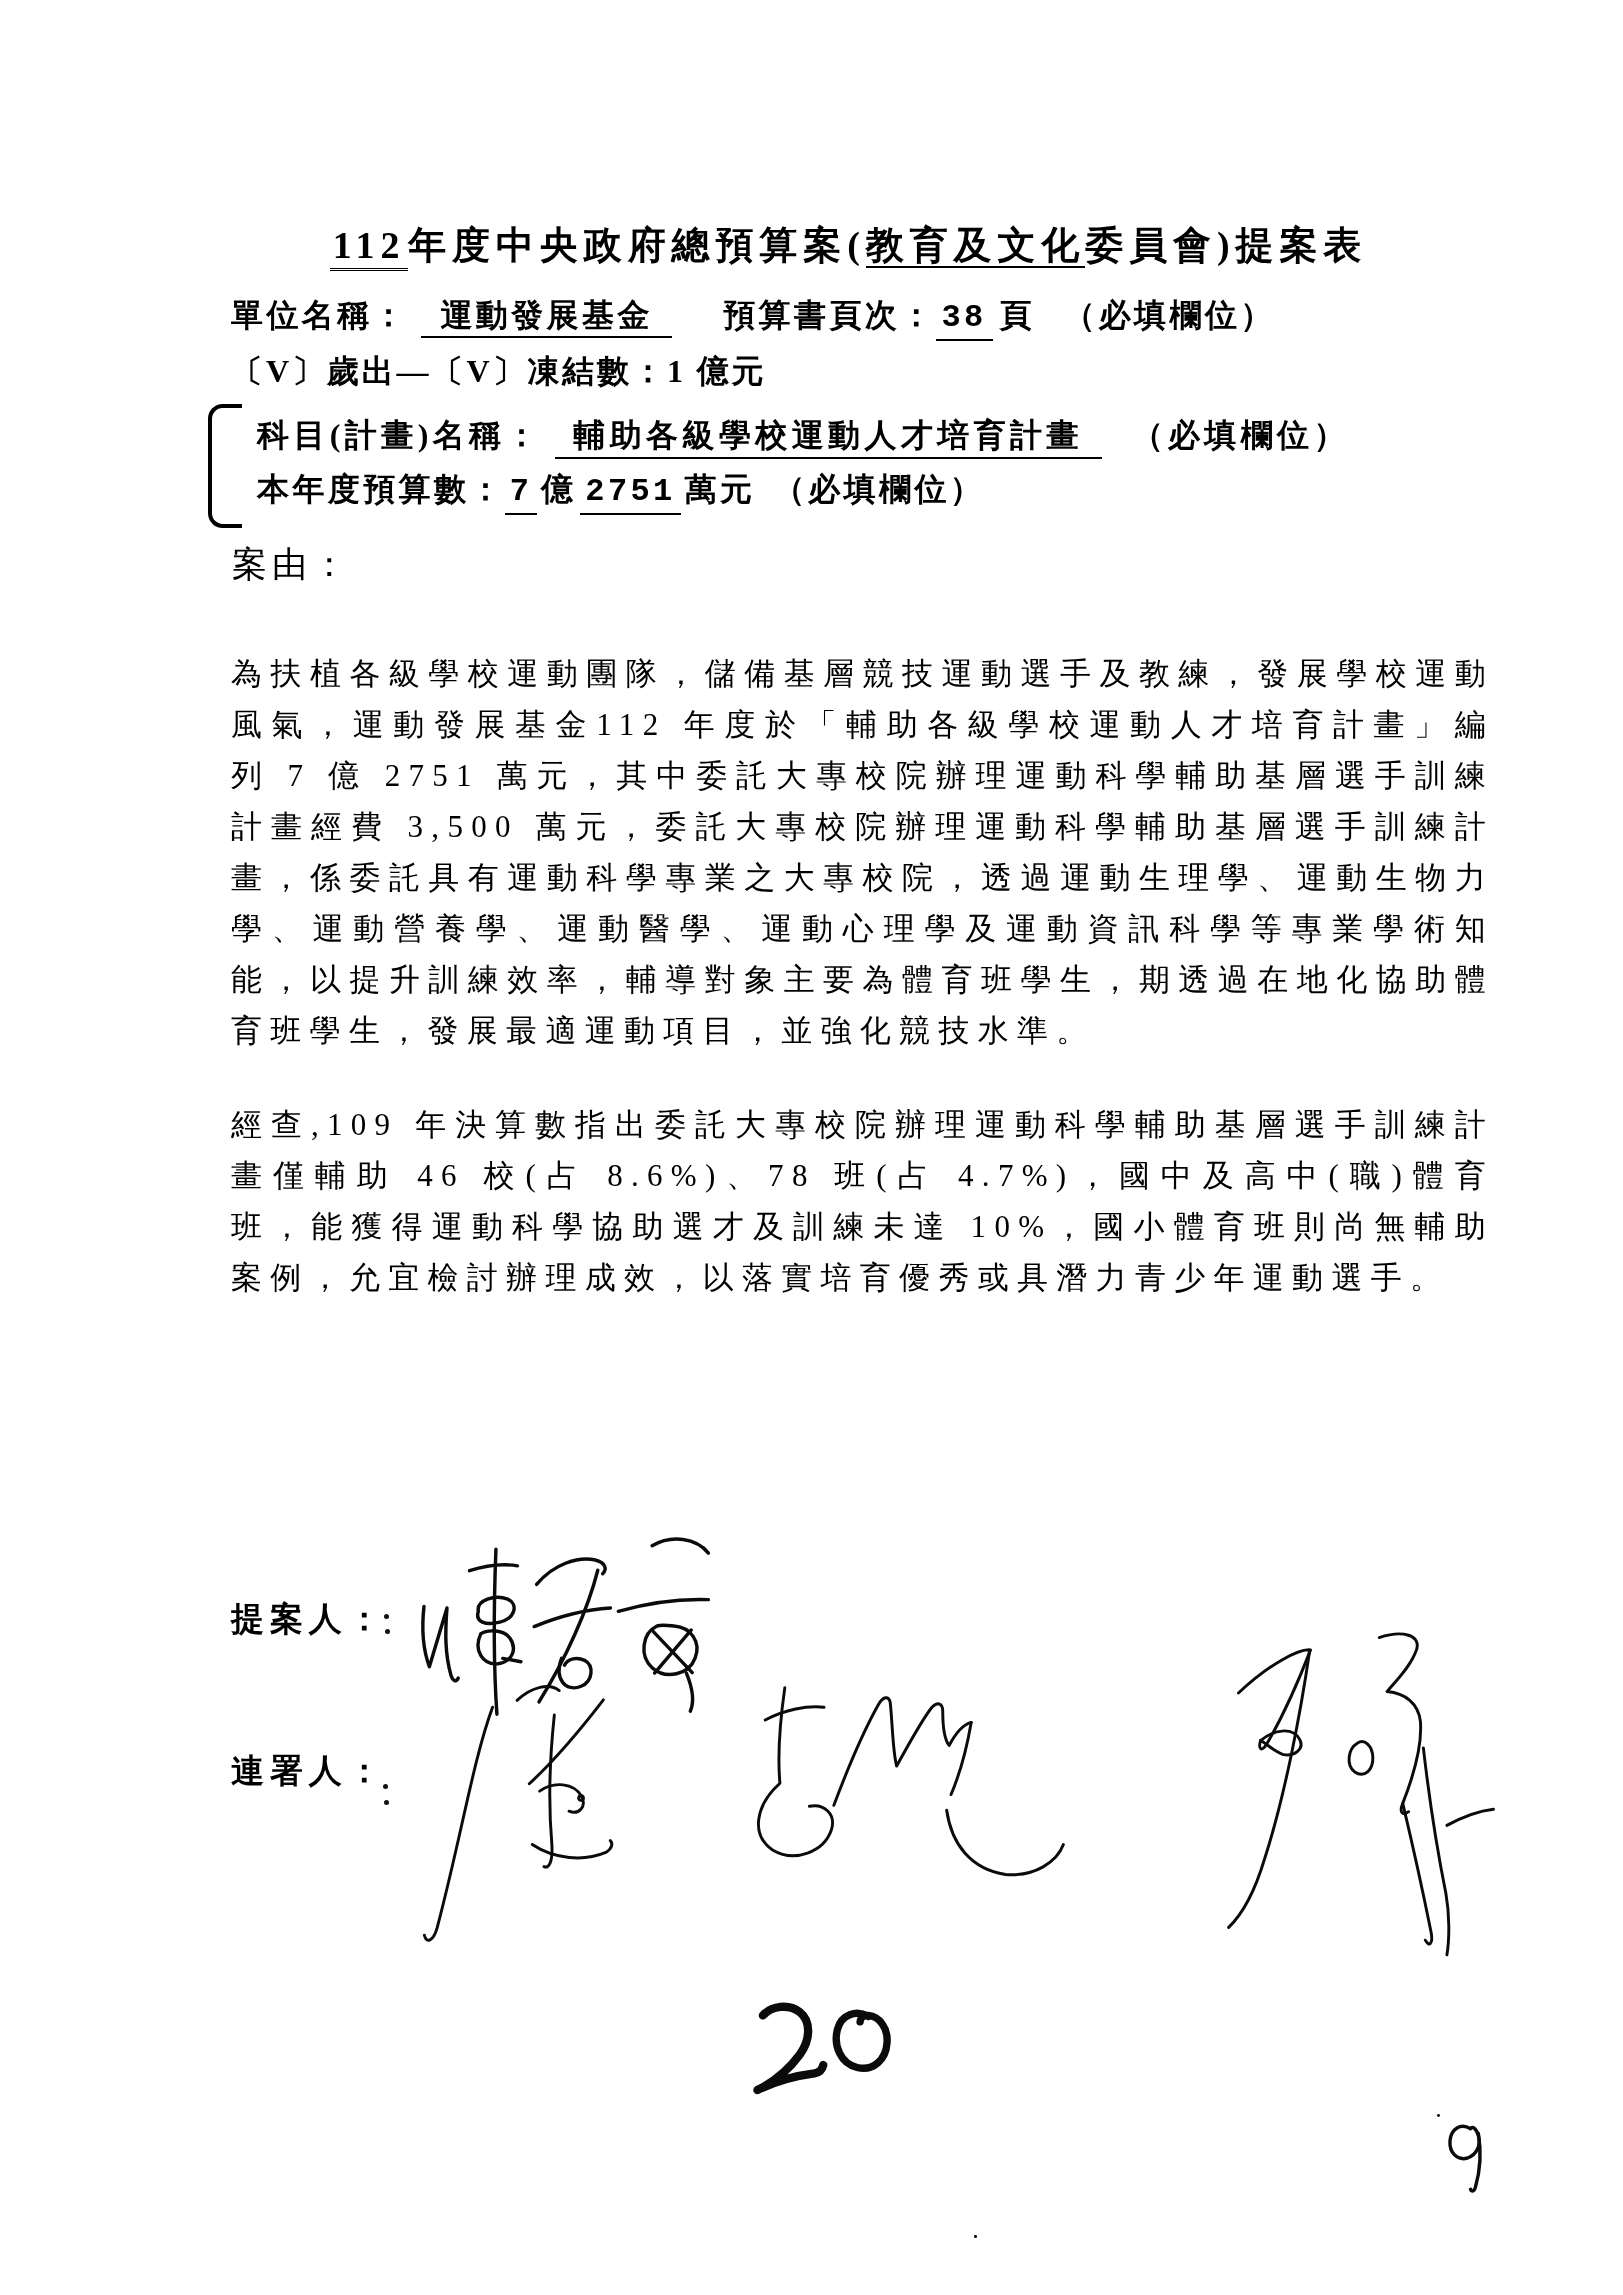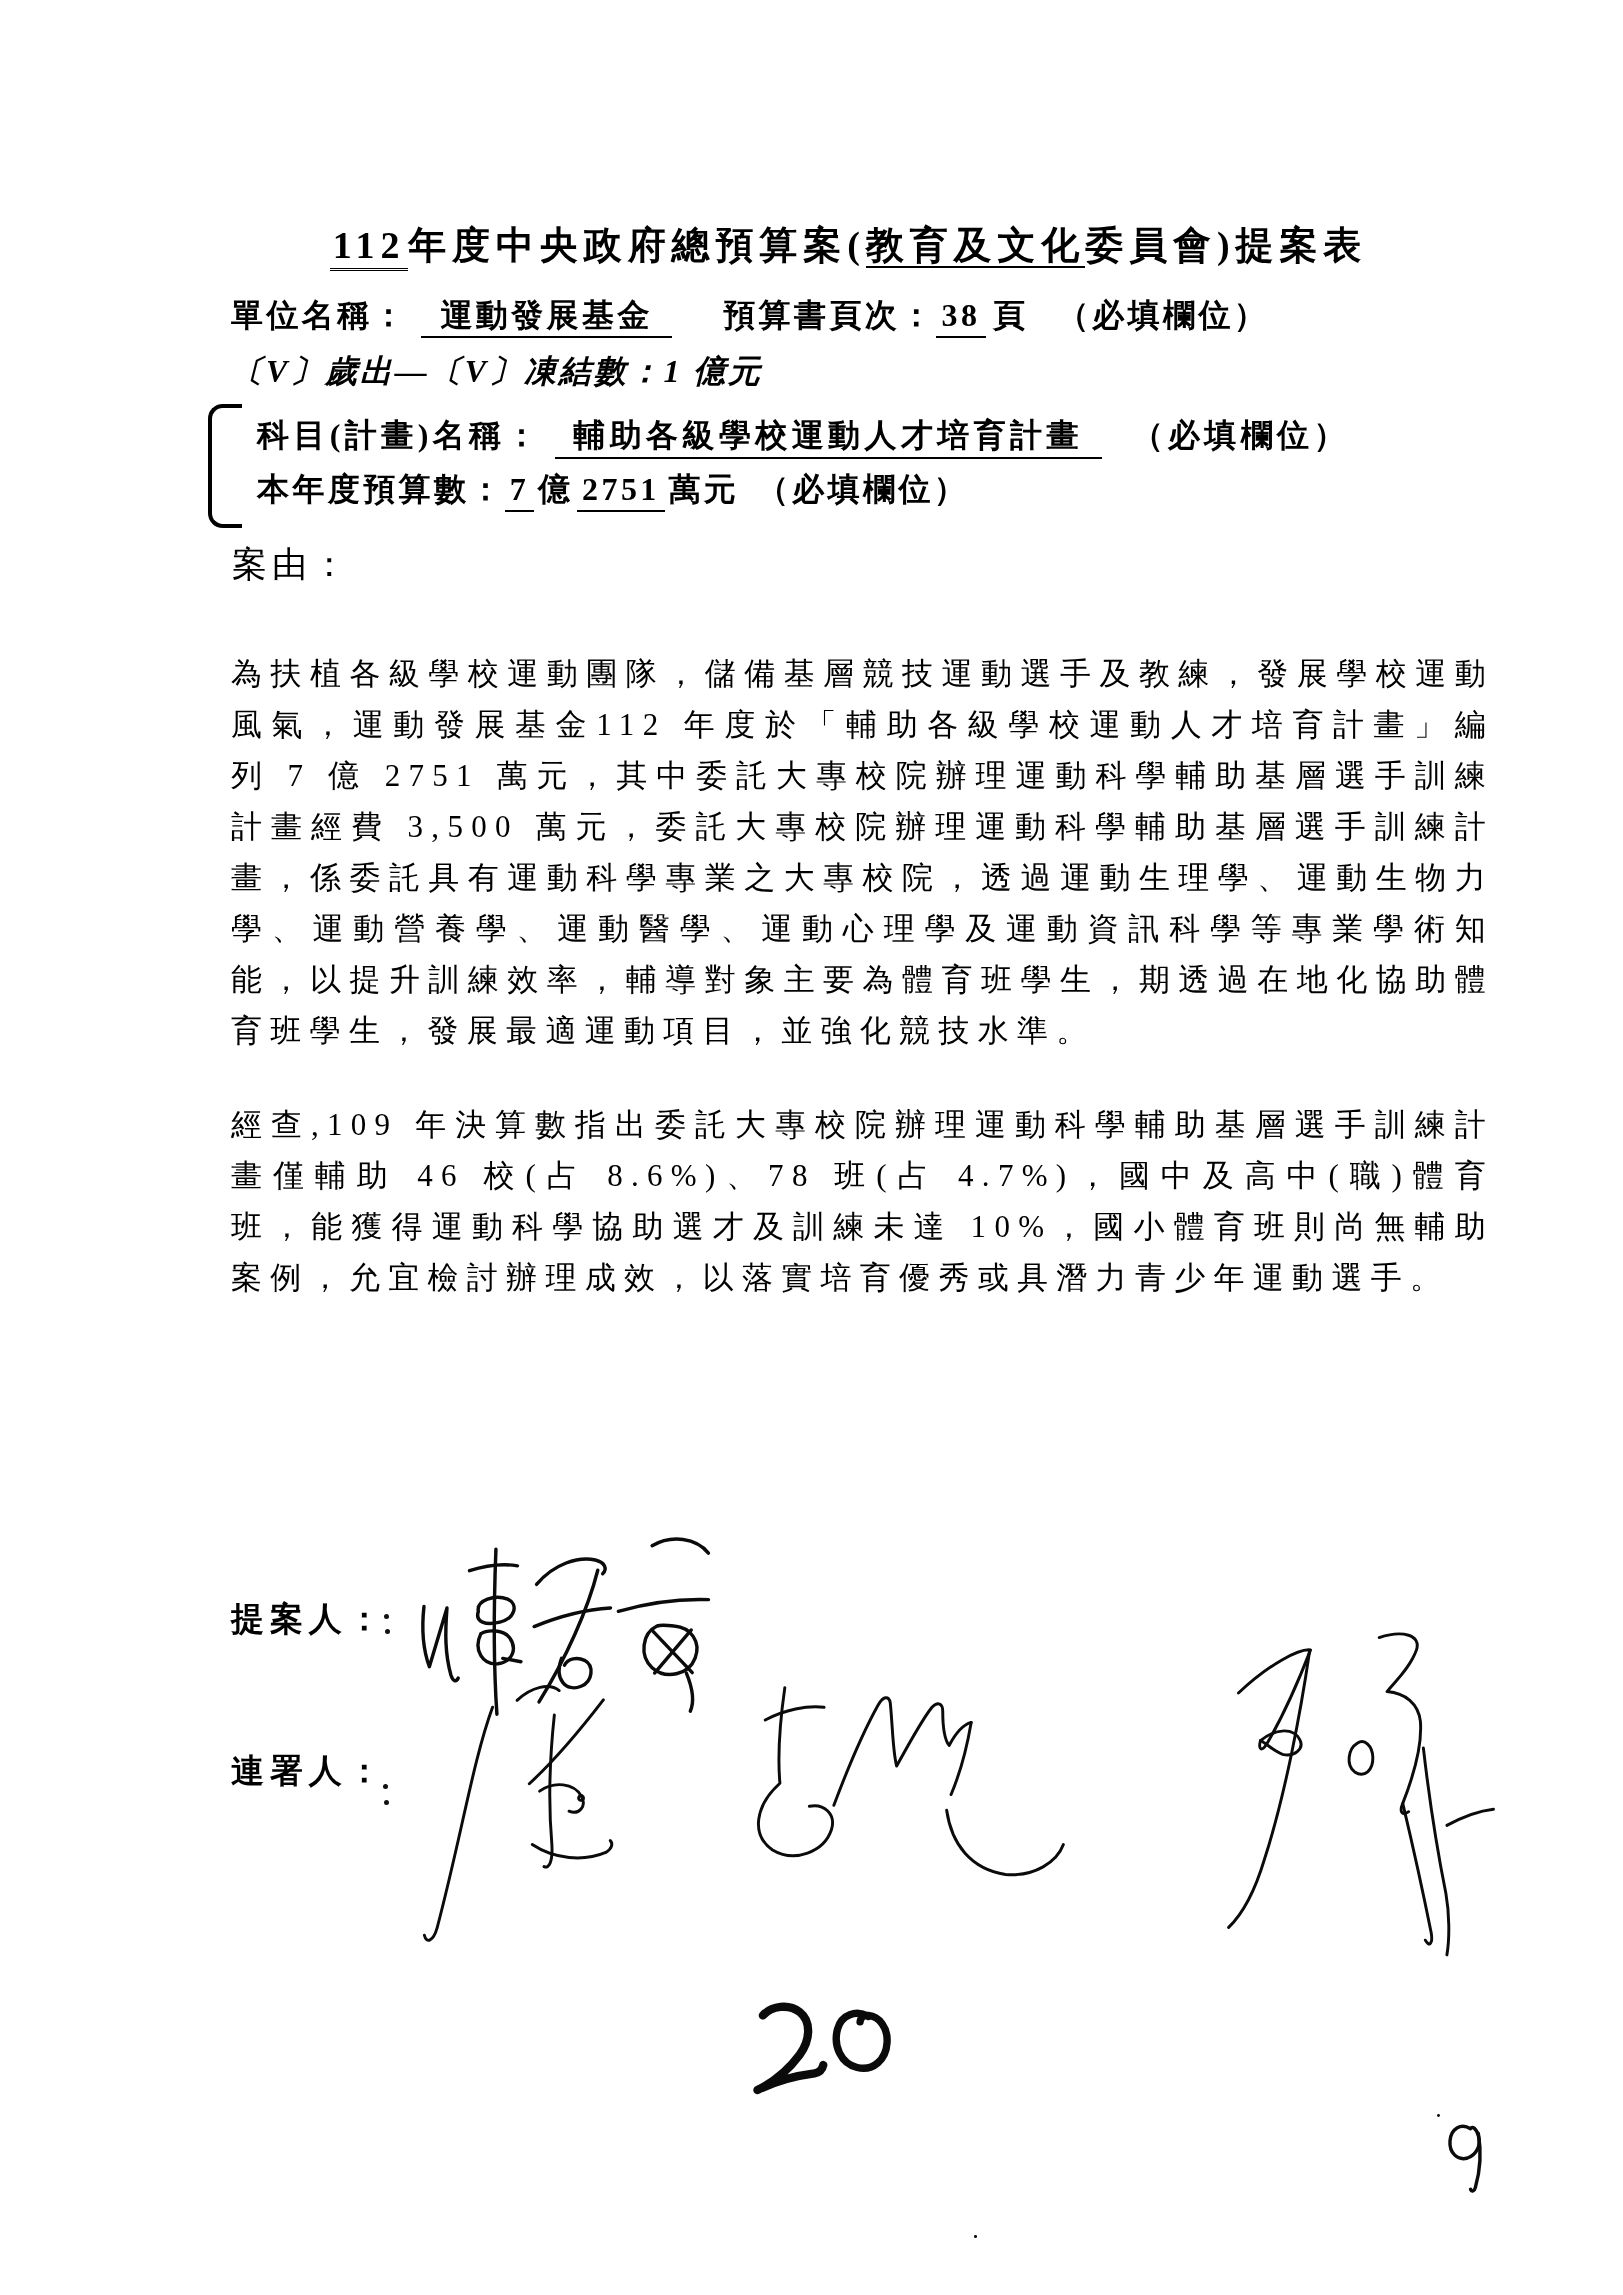--- a/index.html
+++ b/index.html
@@ -9,29 +9,29 @@
     overflow:hidden;
   }
   .abs{position:absolute;}
   
   .title{
     left:196px;top:220px;width:1305px;text-align:center;
     font-size:38px;font-weight:700;letter-spacing:5.9px;white-space:nowrap;
   }
   .u-dbl{border-bottom:3.4px double #000;padding:0 2.9px 2px;}
   .u-thick{border-bottom:2.9px solid #000;margin-top:12px;}
-  .u{border-bottom:2.5px solid #000;}
+  .u{border-bottom:2.5px solid #000;font-family:Liberation Mono, monospace;}
   .hline{white-space:nowrap;font-weight:700;}
   .line-unit{left:231px;top:294px;font-size:32px;letter-spacing:3.4px;}
   .line-unit .val{margin:0 12.8px;padding:0 19.6px 2.9px;}
   .line-unit .plabel{margin-left:38px;}
   .line-unit .pnum{padding:0 5.9px 2.9px;}
   .line-unit .punit{margin-left:6.9px;}
   .line-unit .req{margin-left:28.4px;}
-  .line-check{left:231px;top:350px;font-size:32px;letter-spacing:2.9px;font-style:italic;}
+  .line-check{left:231px;top:350px;font-size:32px;letter-spacing:2.9px;}
   .bracket{
     left:208px;top:404px;width:30px;height:116px;
     border-left:4.4px solid #000;border-top:4.4px solid #000;border-bottom:4.4px solid #000;
     border-radius:14.7px 0 0 14.7px;
   }
   .line-subject{left:257px;top:414px;font-size:32px;letter-spacing:4.4px;}
   .line-subject .val{margin-left:12.8px;padding:0 18.6px 3.9px;}
   .line-subject .req{margin-left:30px;}
   .line-budget{left:257px;top:468px;font-size:32px;letter-spacing:3.4px;}
   .line-budget .num{padding:0 4.9px 2.9px;}

